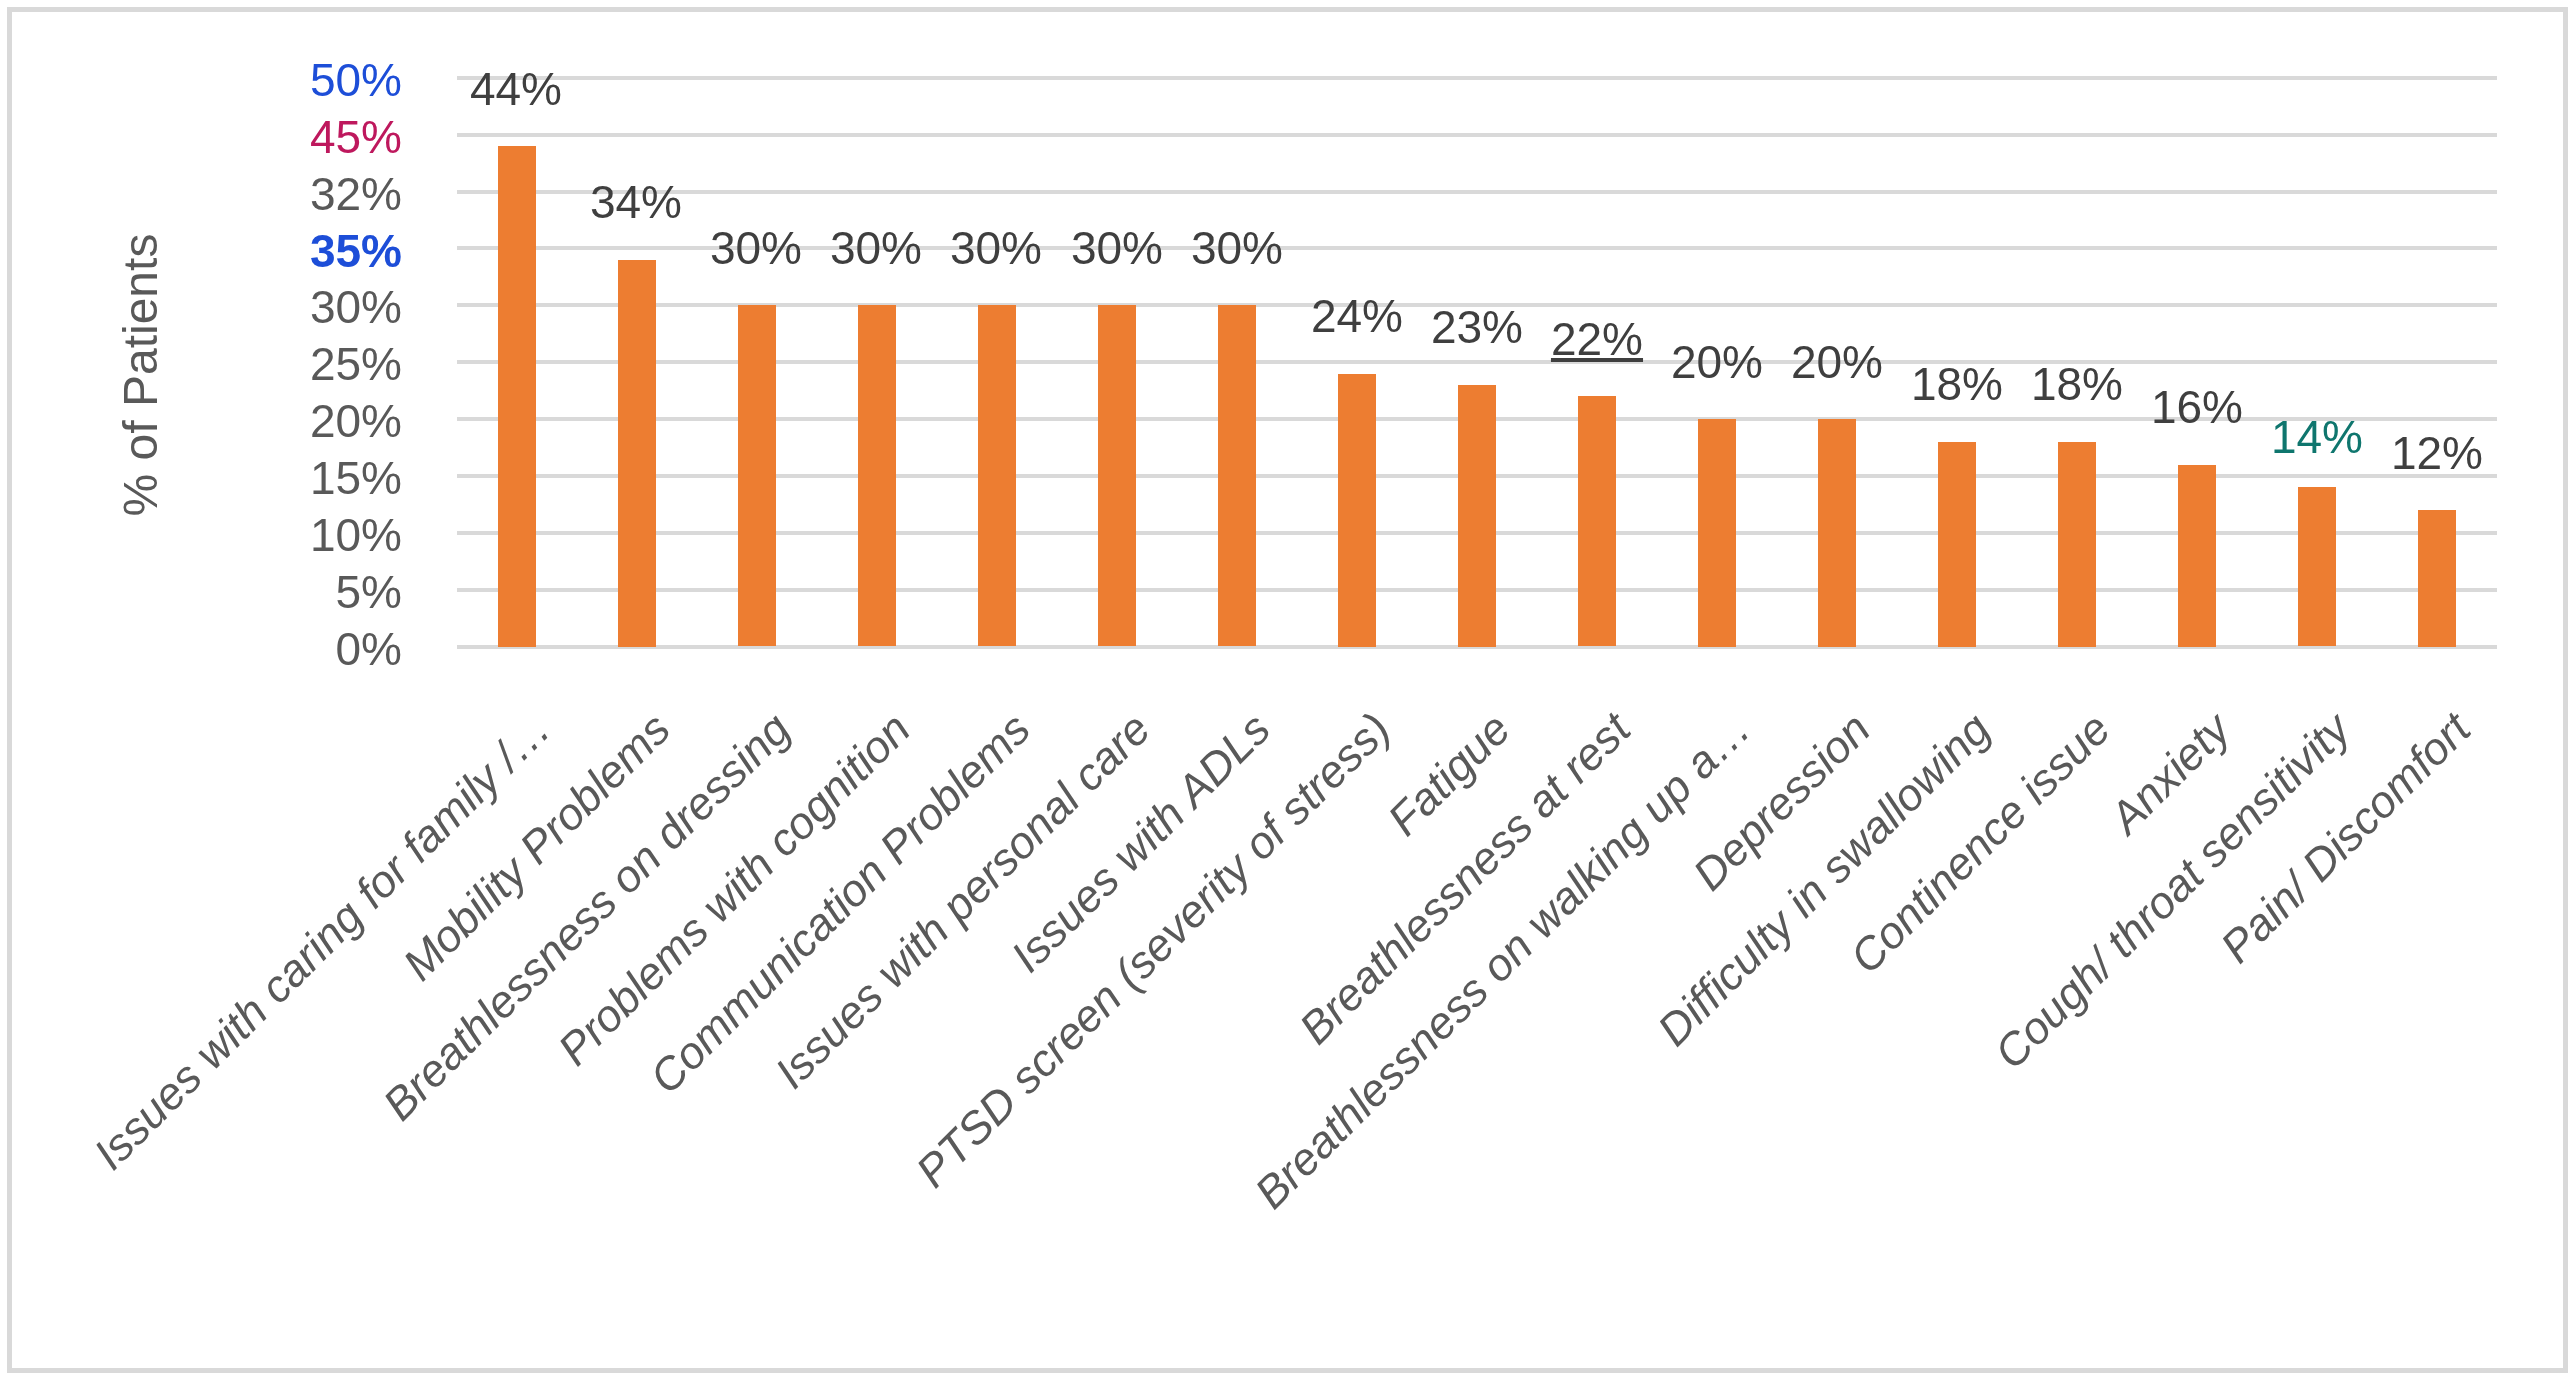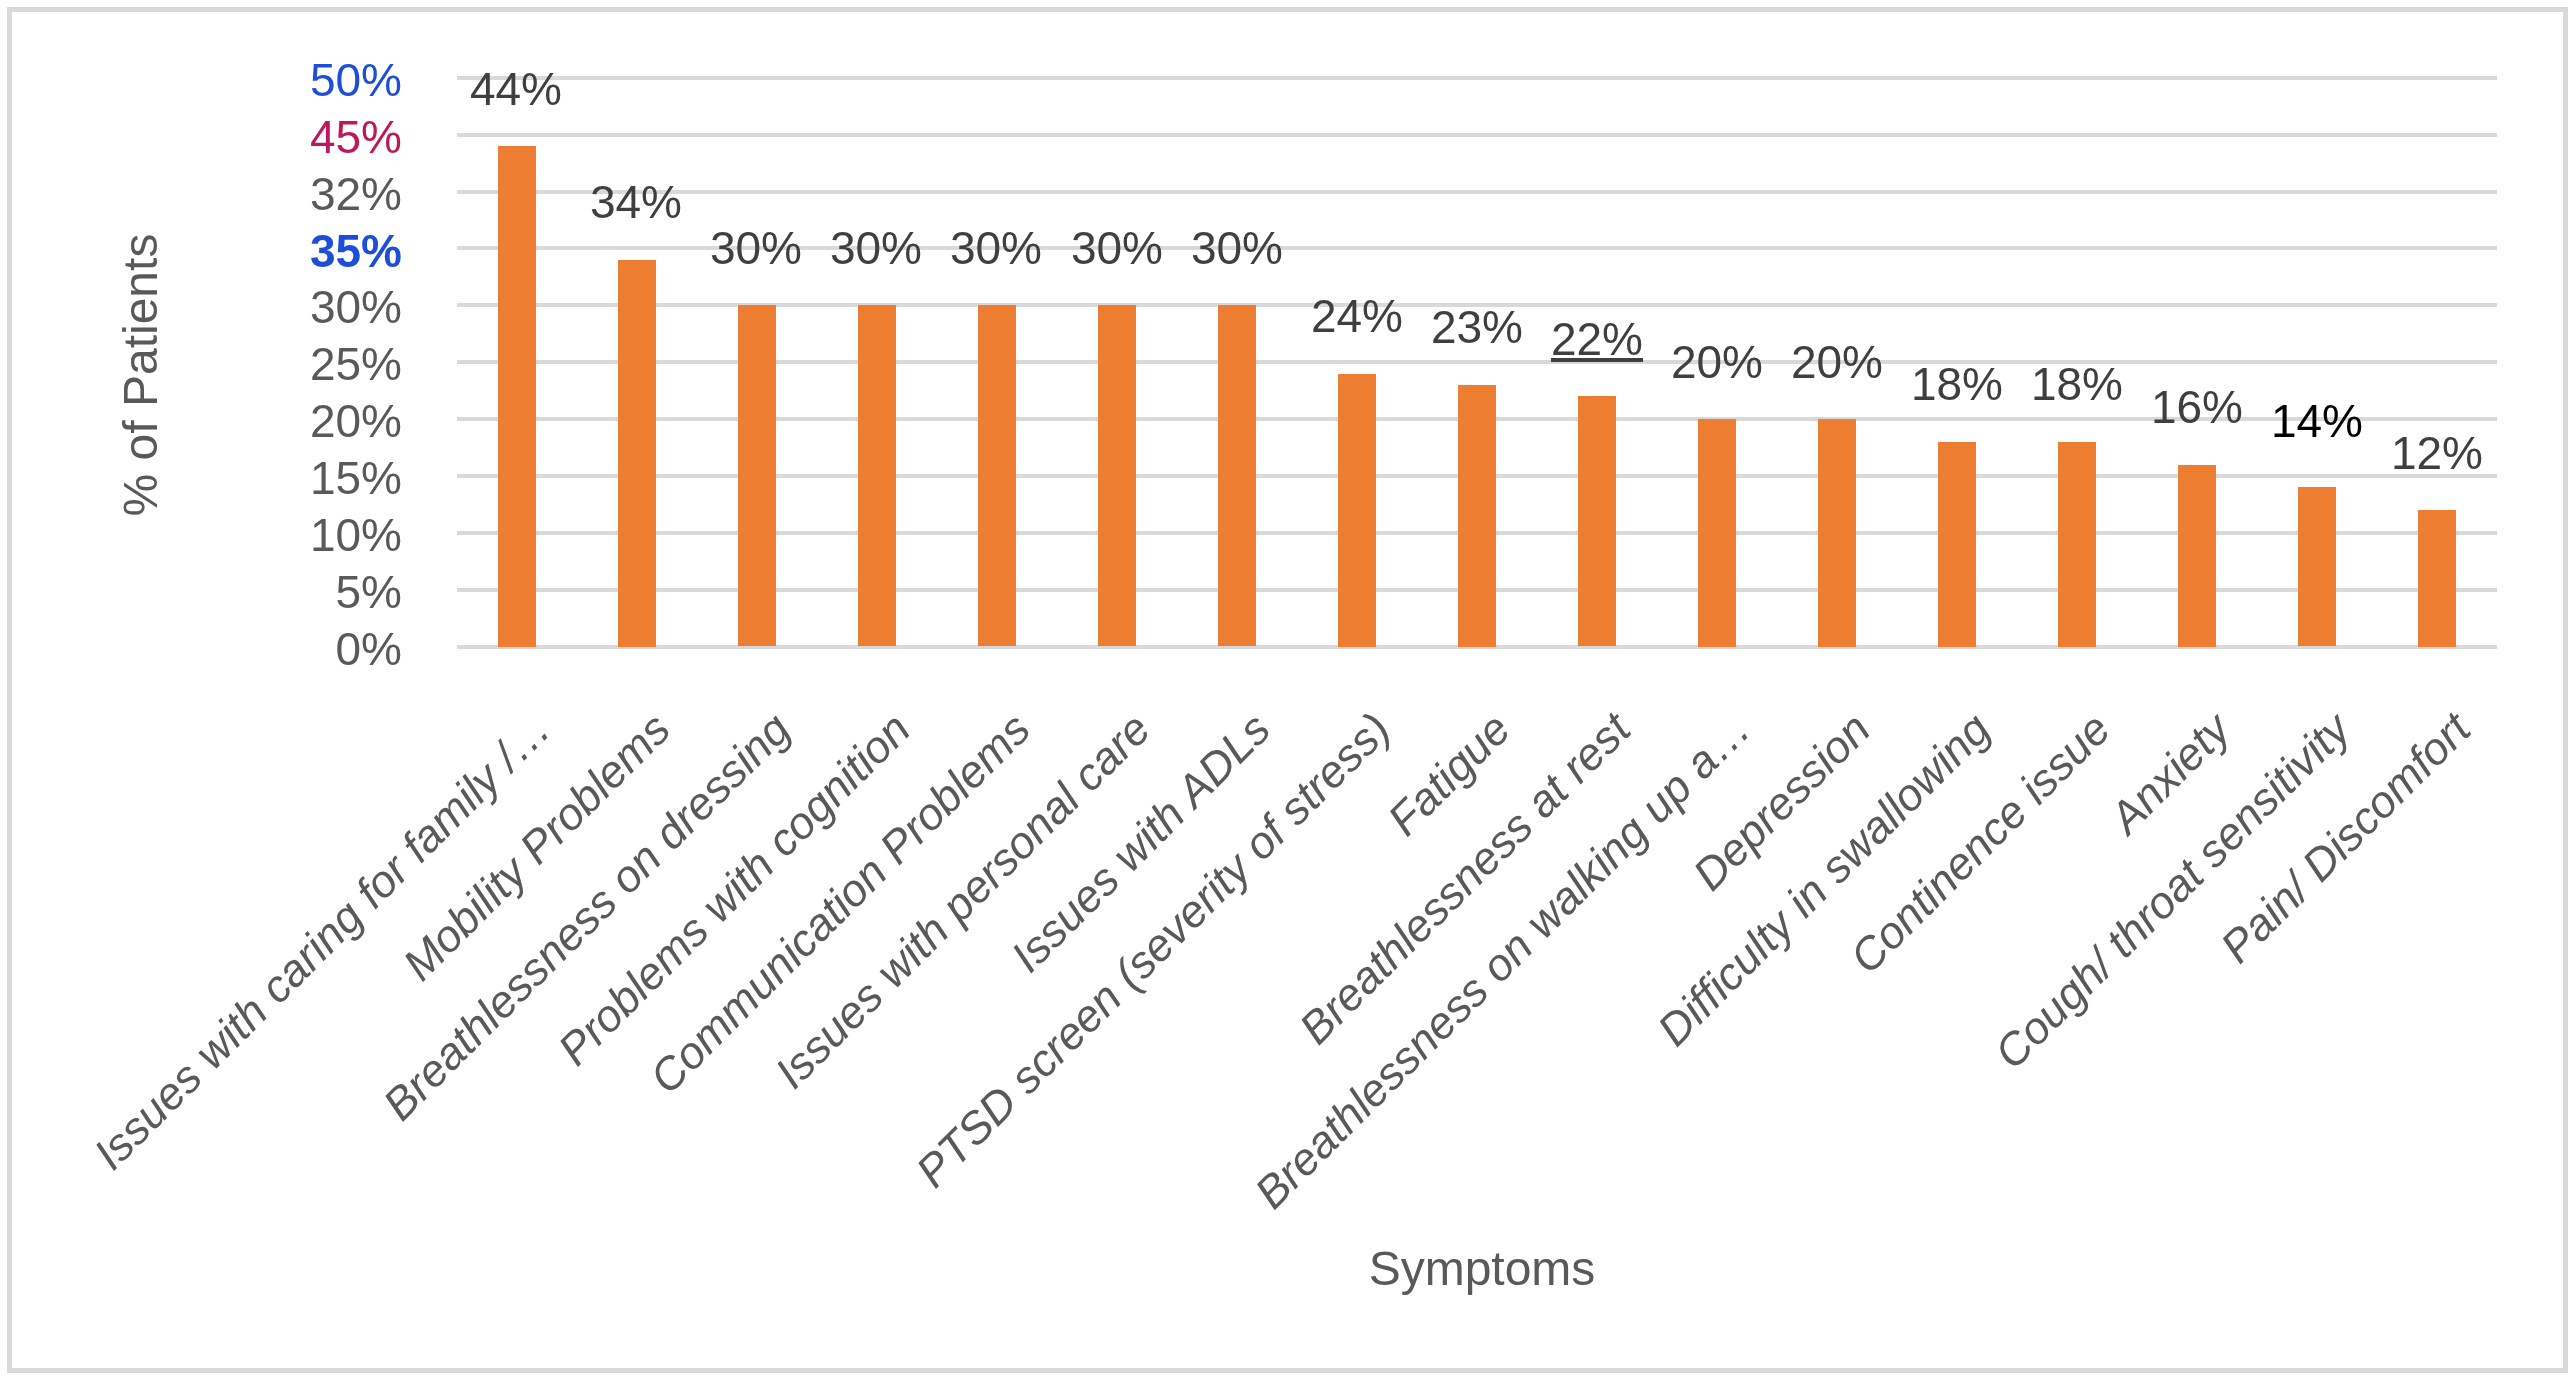--- a/index.html
+++ b/index.html
@@ -138,21 +138,21 @@
       <div class="dlabel" style="left: 1000px; width: 210px; top: 213px; color: rgb(63, 63, 63);">30%</div>
       <div class="dlabel" style="left: 1120px; width: 210px; top: 213px; color: rgb(63, 63, 63);">30%</div>
       <div class="dlabel" style="left: 1240px; width: 210px; top: 281px; color: rgb(63, 63, 63);">24%</div>
       <div class="dlabel" style="left: 1360px; width: 210px; top: 292px; color: rgb(63, 63, 63);">23%</div>
       <div class="dlabel" style="left: 1480px; width: 210px; top: 304px; color: rgb(63, 63, 63); text-decoration: underline;">22%</div>
       <div class="dlabel" style="left: 1600px; width: 210px; top: 327px; color: rgb(63, 63, 63);">20%</div>
       <div class="dlabel" style="left: 1720px; width: 210px; top: 327px; color: rgb(63, 63, 63);">20%</div>
       <div class="dlabel" style="left: 1840px; width: 210px; top: 349px; color: rgb(63, 63, 63);">18%</div>
       <div class="dlabel" style="left: 1960px; width: 210px; top: 349px; color: rgb(63, 63, 63);">18%</div>
       <div class="dlabel" style="left: 2080px; width: 210px; top: 372px; color: rgb(63, 63, 63);">16%</div>
-      <div class="dlabel" style="left: 2200px; width: 210px; top: 386px; color: #000000;">14%</div>
+      <div class="dlabel" style="left: 2200px; width: 210px; top: 402px; color: #0f766e;">14%</div>
       <div class="dlabel" style="left: 2320px; width: 210px; top: 418px; color: rgb(63, 63, 63);">12%</div>
     </div>
   <div class="layer" id="clabels">
       <div class="clabel" style="left: -470px; top: 691px; width: 982px; color: rgb(89, 89, 89);">Issues with caring for family /…</div>
       <div class="clabel" style="left: -350px; top: 691px; width: 982px; color: rgb(89, 89, 89);">Mobility Problems</div>
       <div class="clabel" style="left: -230px; top: 691px; width: 982px; color: rgb(89, 89, 89);">Breathlessness on dressing</div>
       <div class="clabel" style="left: -110px; top: 691px; width: 982px; color: rgb(89, 89, 89);">Problems with cognition</div>
       <div class="clabel" style="left: 9.8px; top: 691px; width: 982px; color: rgb(89, 89, 89);">Communication Problems</div>
       <div class="clabel" style="left: 130px; top: 691px; width: 982px; color: rgb(89, 89, 89);">Issues with personal care</div>
       <div class="clabel" style="left: 250px; top: 691px; width: 982px; color: rgb(89, 89, 89);">Issues with ADLs</div>
@@ -161,15 +161,14 @@
       <div class="clabel" style="left: 610px; top: 691px; width: 982px; color: rgb(89, 89, 89);">Breathlessness at rest</div>
       <div class="clabel" style="left: 730px; top: 691px; width: 982px; color: rgb(89, 89, 89);">Breathlessness on walking up a…</div>
       <div class="clabel" style="left: 850px; top: 691px; width: 982px; color: rgb(89, 89, 89);">Depression</div>
       <div class="clabel" style="left: 970px; top: 691px; width: 982px; color: rgb(89, 89, 89);">Difficulty in swallowing</div>
       <div class="clabel" style="left: 1090px; top: 691px; width: 982px; color: rgb(89, 89, 89);">Continence issue</div>
       <div class="clabel" style="left: 1210px; top: 691px; width: 982px; color: rgb(89, 89, 89);">Anxiety</div>
       <div class="clabel" style="left: 1330px; top: 691px; width: 982px; color: rgb(89, 89, 89);">Cough/ throat sensitivity</div>
       <div class="clabel" style="left: 1450px; top: 691px; width: 982px; color: rgb(89, 89, 89);">Pain/ Discomfort</div>
     </div>
   <div class="y-title" style="color: rgb(89, 89, 89);">% of Patients</div>
-  <div class="x-title" style="color: rgb(89, 89, 89);">Symptoms</div>
 </div>
 
 
 </body></html>

